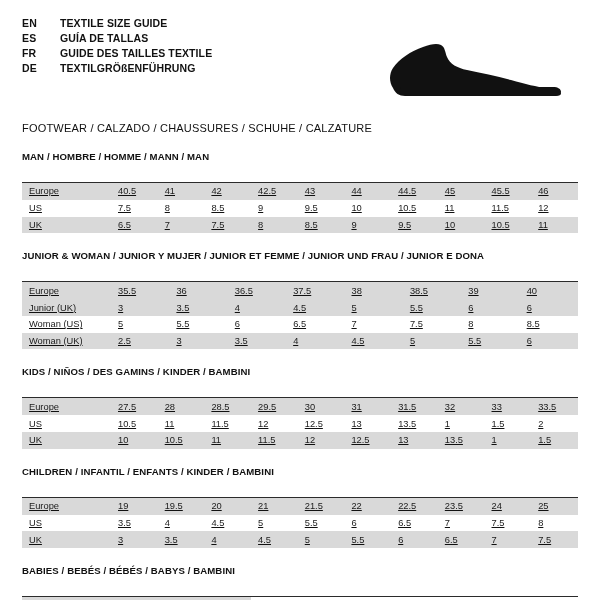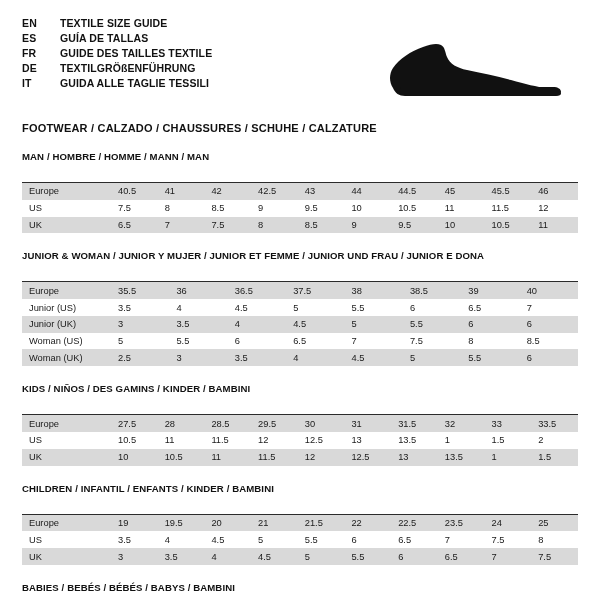--- a/index.html
+++ b/index.html
@@ -55,21 +55,21 @@
     margin-top: 14px;
     display: flex;
     align-items: center;
     justify-content: center;
   }
   .shoe-wrap svg { display: block; }
 
   .section-title {
     margin-top: 14px;
     font-size: 11px;
-    font-weight: bold;
+    font-weight: normal;
     letter-spacing: 0.2px;
   }
 
   
   .block {
     margin-top: 17px;
   }
   .block-head {
     font-size: 9.6px;
     font-weight: bold;
@@ -79,20 +79,21 @@
   .rule {
     height: 1px;
     background: #2b2b2b;
     width: 100%;
   }
   table.sizes {
     border-collapse: collapse;
     width: 100%;
     font-size: 9.3px;
     table-layout: fixed;
+    text-decoration: underline;
   }
   table.sizes td {
     padding: 3.4px 0 3.4px 7px;
     text-align: left;
     white-space: nowrap;
     color: #1a1a1a;
   }
   table.sizes tr.shaded td {
     background: #d9d9d9;
   }
@@ -121,24 +122,20 @@
           <td class="lang-code">ES</td>
           <td class="lang-title">GUÍA DE TALLAS</td>
         </tr>
         <tr>
           <td class="lang-code">FR</td>
           <td class="lang-title">GUIDE DES TAILLES TEXTILE</td>
         </tr>
         <tr>
           <td class="lang-code">DE</td>
           <td class="lang-title">TEXTILGRÖßENFÜHRUNG</td>
-        </tr>
-        <tr>
-          <td class="lang-code">IT</td>
-          <td class="lang-title">GUIDA ALLE TAGLIE TESSILI</td>
         </tr>
       </tbody>
     </table>
 
     <div class="shoe-wrap">
       <svg width="190" height="62" viewBox="0 0 190 62" aria-hidden="true">
         <path d="M18 50 C14 44 14 36 18 30 C24 21 36 13 48 9 C56 6 62 5 66 7
                  C70 9 70 14 72 19 C75 26 82 30 92 32 C106 35 122 38 136 42
                  C150 46 162 49 172 50 C179 51 183 52 185 54 C187 56 186 58 181 58
                  L30 58 C24 58 20 55 18 50 Z" fill="#111111"></path>
@@ -205,31 +202,20 @@
         <tr class="shaded">
           <td class="rowlabel">Europe</td>
           <td>35.5</td>
           <td>36</td>
           <td>36.5</td>
           <td>37.5</td>
           <td>38</td>
           <td>38.5</td>
           <td>39</td>
           <td>40</td>
-        </tr>
-        <tr>
-          <td class="rowlabel">Junior (US)</td>
-          <td>3.5</td>
-          <td>4</td>
-          <td>4.5</td>
-          <td>5</td>
-          <td>5.5</td>
-          <td>6</td>
-          <td>6.5</td>
-          <td>7</td>
         </tr>
         <tr class="shaded">
           <td class="rowlabel">Junior (UK)</td>
           <td>3</td>
           <td>3.5</td>
           <td>4</td>
           <td>4.5</td>
           <td>5</td>
           <td>5.5</td>
           <td>6</td>

